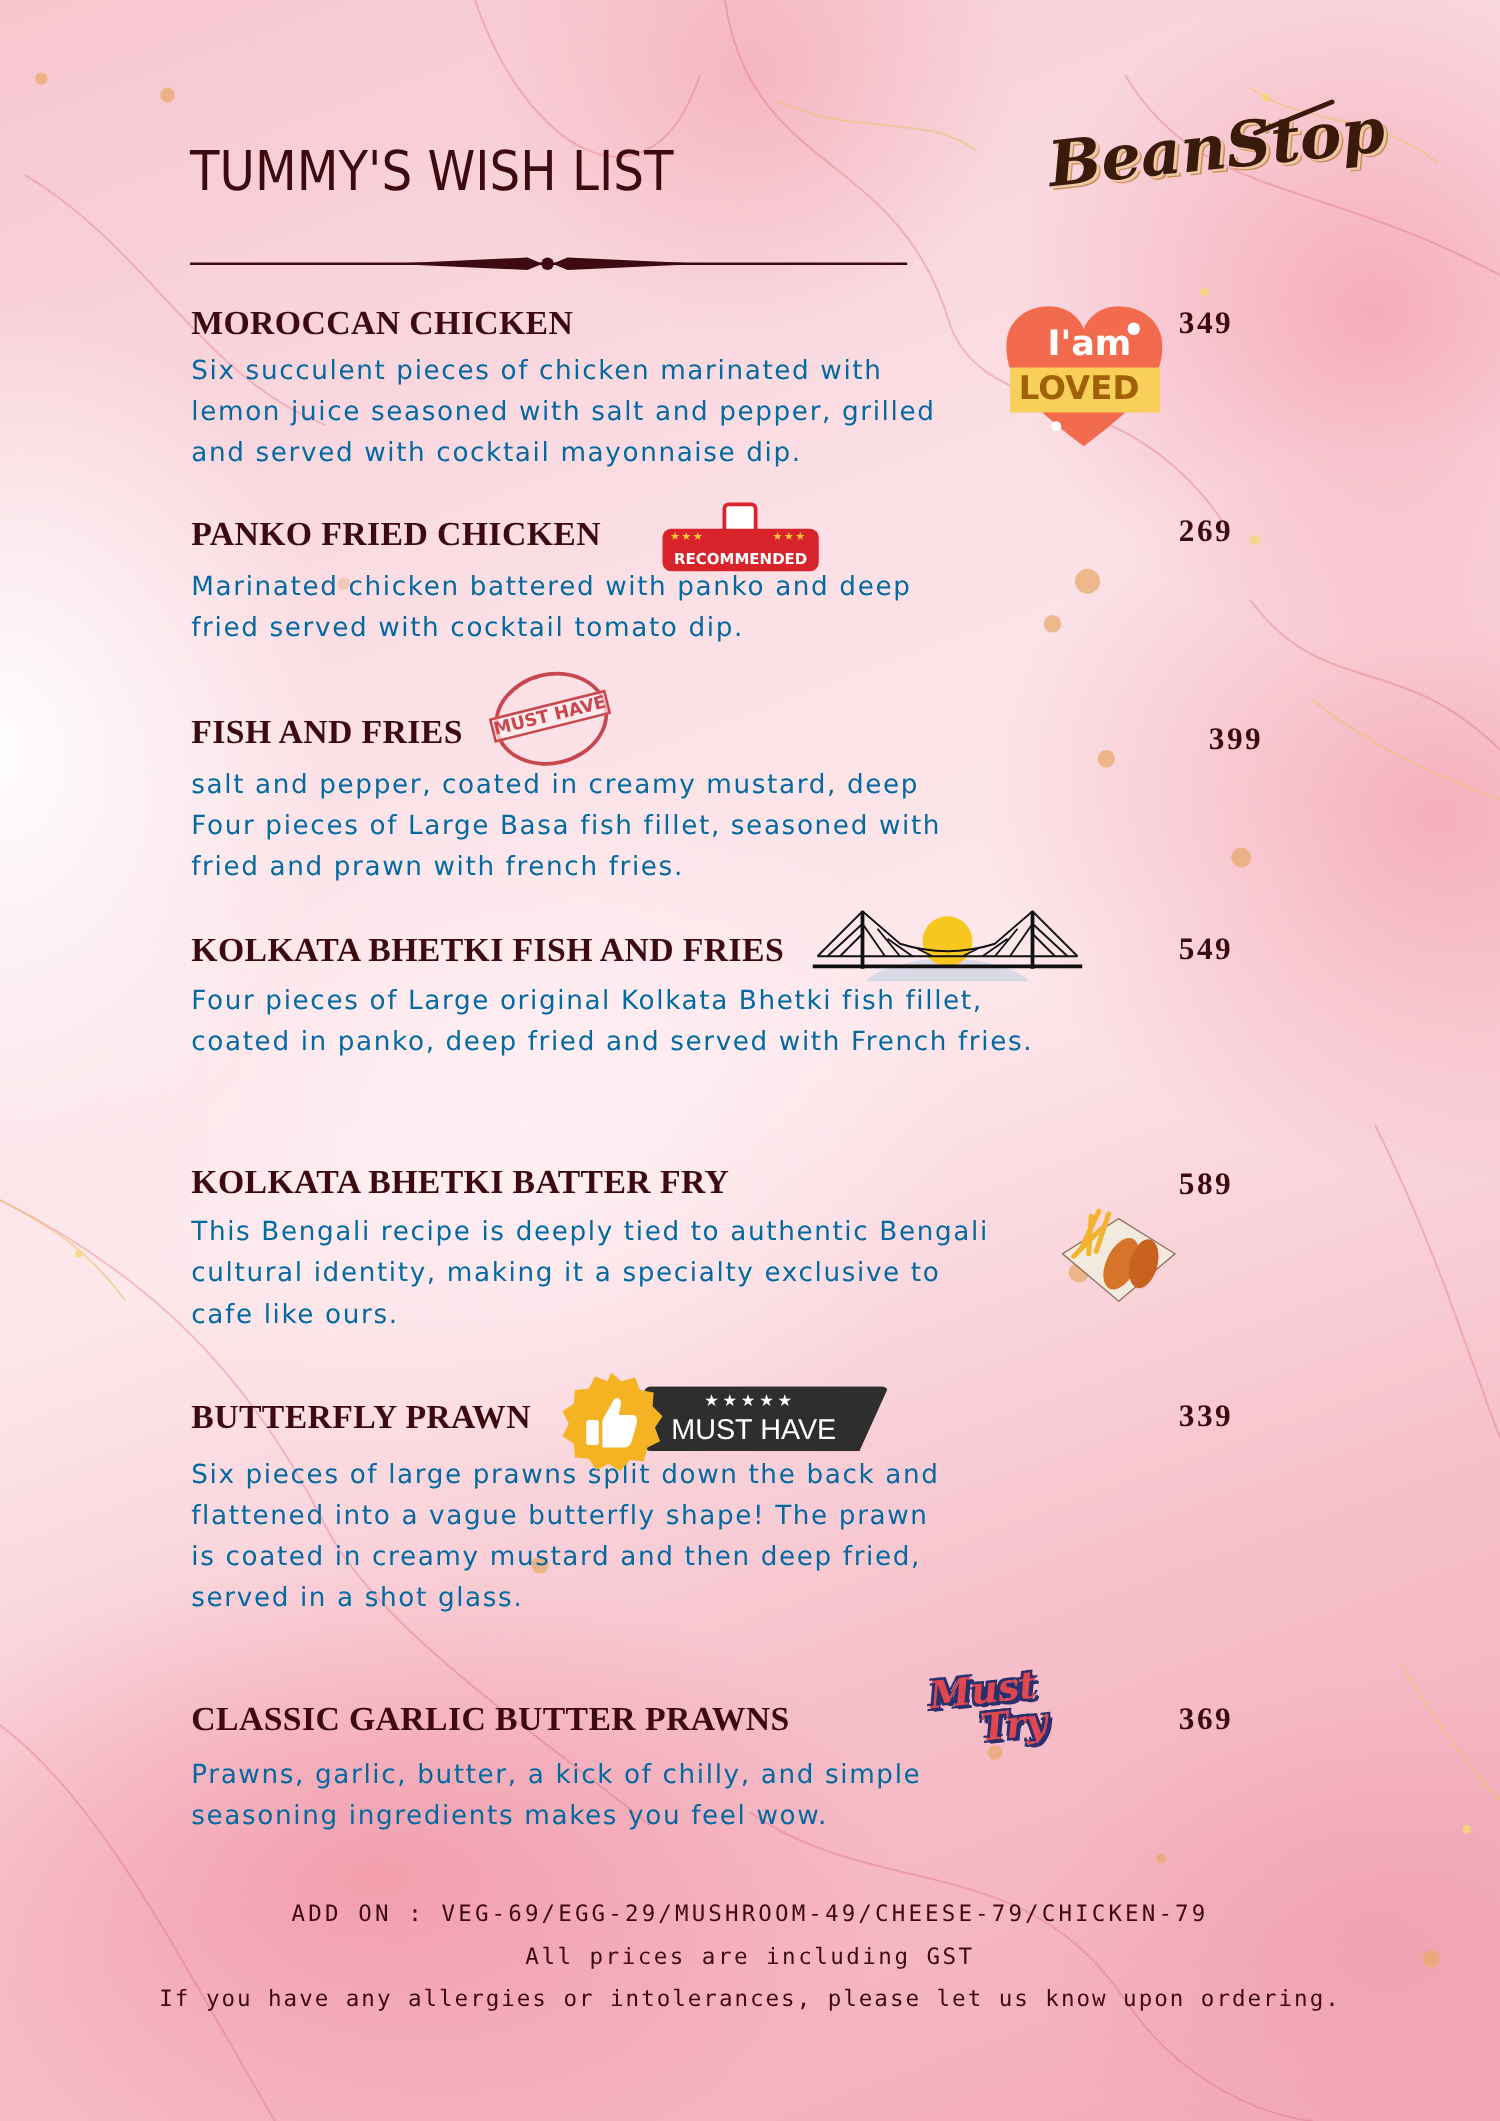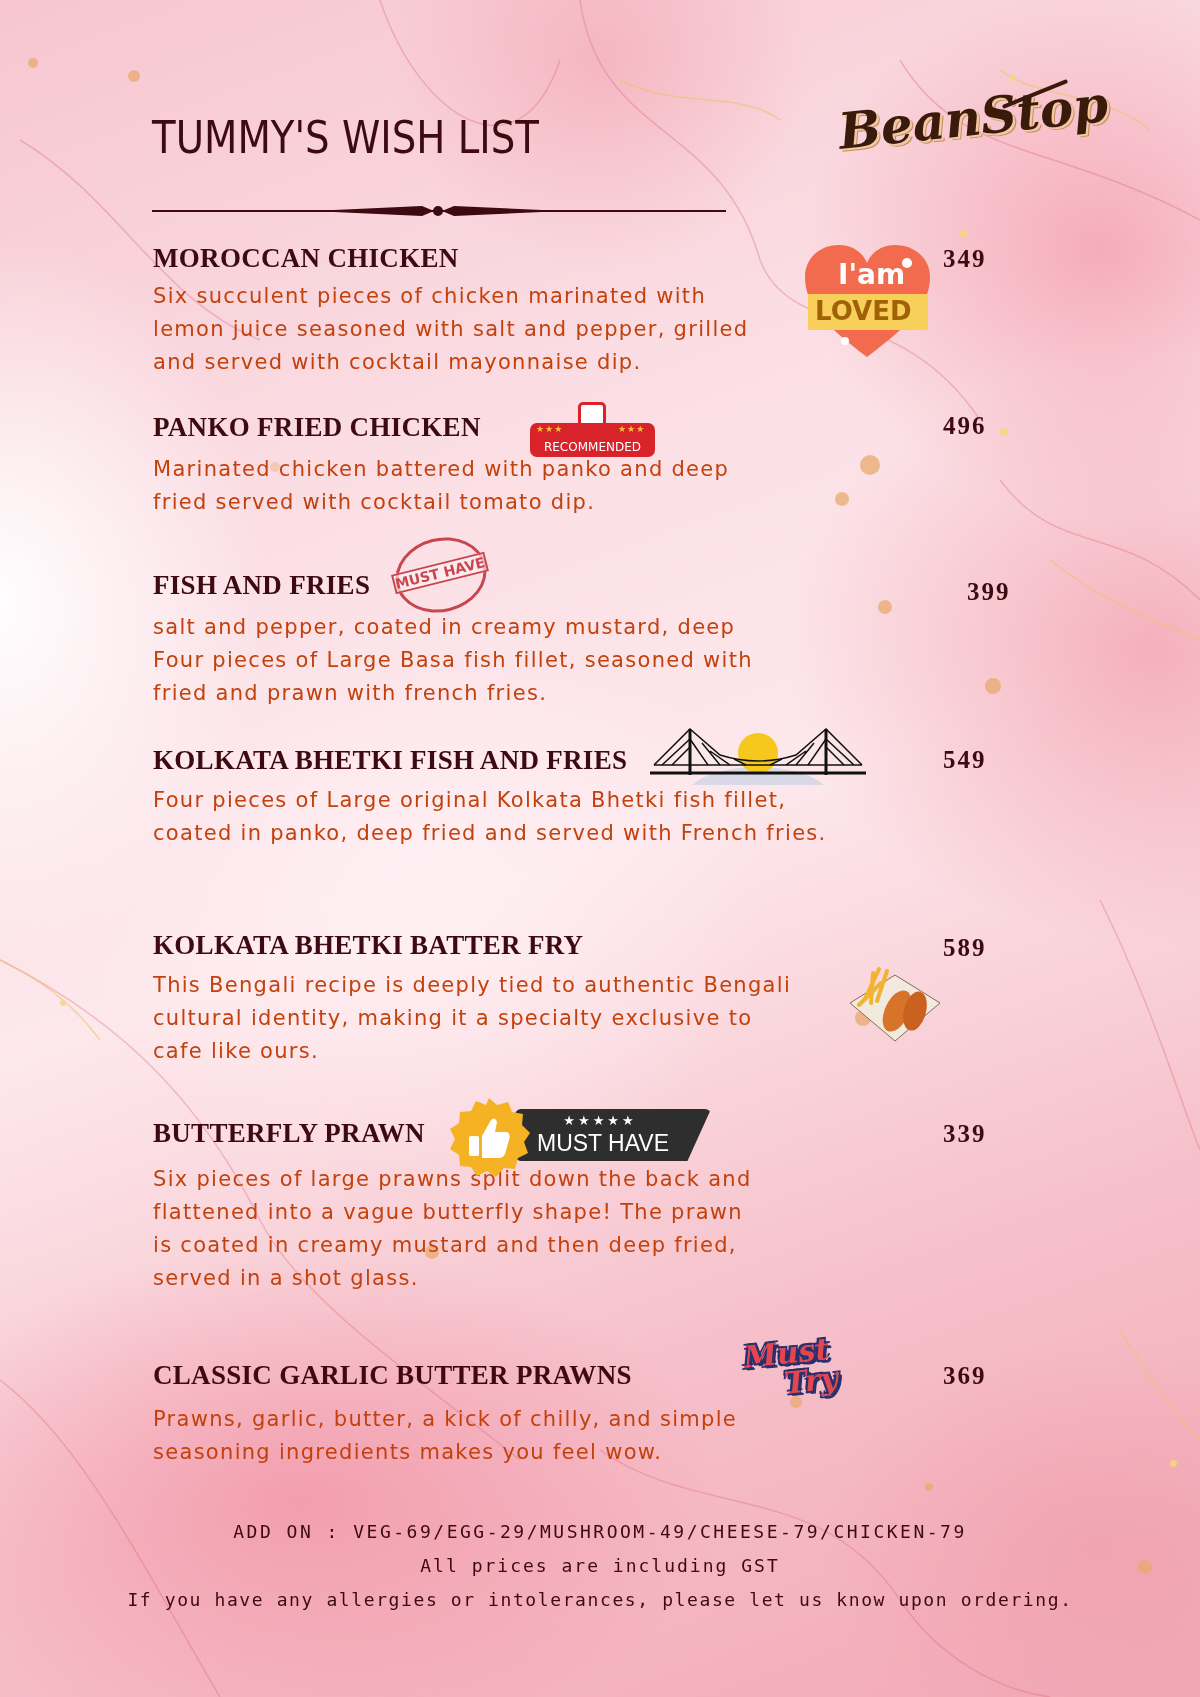--- a/index.html
+++ b/index.html
@@ -48,21 +48,21 @@
 
   .item { position: absolute; left: 153px; width: 850px; }
   .item-name {
     font-family: "Liberation Serif", serif;
     font-weight: bold; font-size: 27px; color: #3d0a12;
     letter-spacing: 0.3px;
   }
   .item-desc {
     font-family: "DejaVu Sans", sans-serif;
     font-size: 21px; line-height: 33px; letter-spacing: 1.3px;
-    color: #c2410c; margin-top: 6px;
+    color: #0369a1; margin-top: 6px;
   }
   .price {
     position: absolute; left: 943px;
     font-family: "Liberation Serif", serif; font-weight: bold;
     font-size: 25px; letter-spacing: 2px; color: #3d0a12;
   }
   .loved-heart {
     position: absolute; left: 805px; top: 245px; width: 125px; height: 115px;
   }
   .loved-text-1 {
@@ -78,21 +78,21 @@
     font-family: "DejaVu Sans", sans-serif; font-weight: bold; font-size: 26px; color: #a16207;
     letter-spacing: 0px;
   }
 
   .rec {
     position: absolute; left: 530px; top: 423px; width: 125px; height: 34px;
     background: #d8232a; border-radius: 7px;
   }
   .rec-text {
     position: absolute; left: 530px; top: 440px; width: 125px; text-align: center;
-    font-family: "DejaVu Sans", sans-serif; font-weight: normal; font-size: 12px; color: #fff;
+    font-family: "DejaVu Sans", sans-serif; font-weight: bold; font-size: 12px; color: #fff;
   }
   .rec-stars-l, .rec-stars-r {
     position: absolute; top: 424px; font-size: 9px; color: #f8c23a; letter-spacing: 1px;
   }
   .rec-thumb {
     position: absolute; left: 578px; top: 402px; width: 28px; height: 26px;
     background: #fff; border: 3px solid #d8232a; border-radius: 5px;
   }
 
   .stamp {
@@ -216,21 +216,21 @@
 <div class="loved-band"></div>
 <div class="loved-text-2">LOVED</div>
 
 <div class="item" style="top:412px;">
   <div class="item-name">PANKO FRIED CHICKEN</div>
   <div class="item-desc" style="margin-top:10px;">
     <div>Marinated chicken battered with panko and deep</div>
     <div>fried served with cocktail tomato dip.</div>
   </div>
 </div>
-<div class="price" style="top:412px;">496</div>
+<div class="price" style="top:412px;">269</div>
 <div class="rec-thumb"></div>
 <div class="rec"></div>
 <div class="rec-stars-l" style="left:536px;">★★★</div>
 <div class="rec-stars-r" style="left:618px;">★★★</div>
 <div class="rec-text">RECOMMENDED</div>
 
 <div class="item" style="top:570px;">
   <div class="item-name">FISH AND FRIES</div>
   <div class="item-desc" style="margin-top:10px;">
     <div>salt and pepper, coated in creamy mustard, deep</div>

